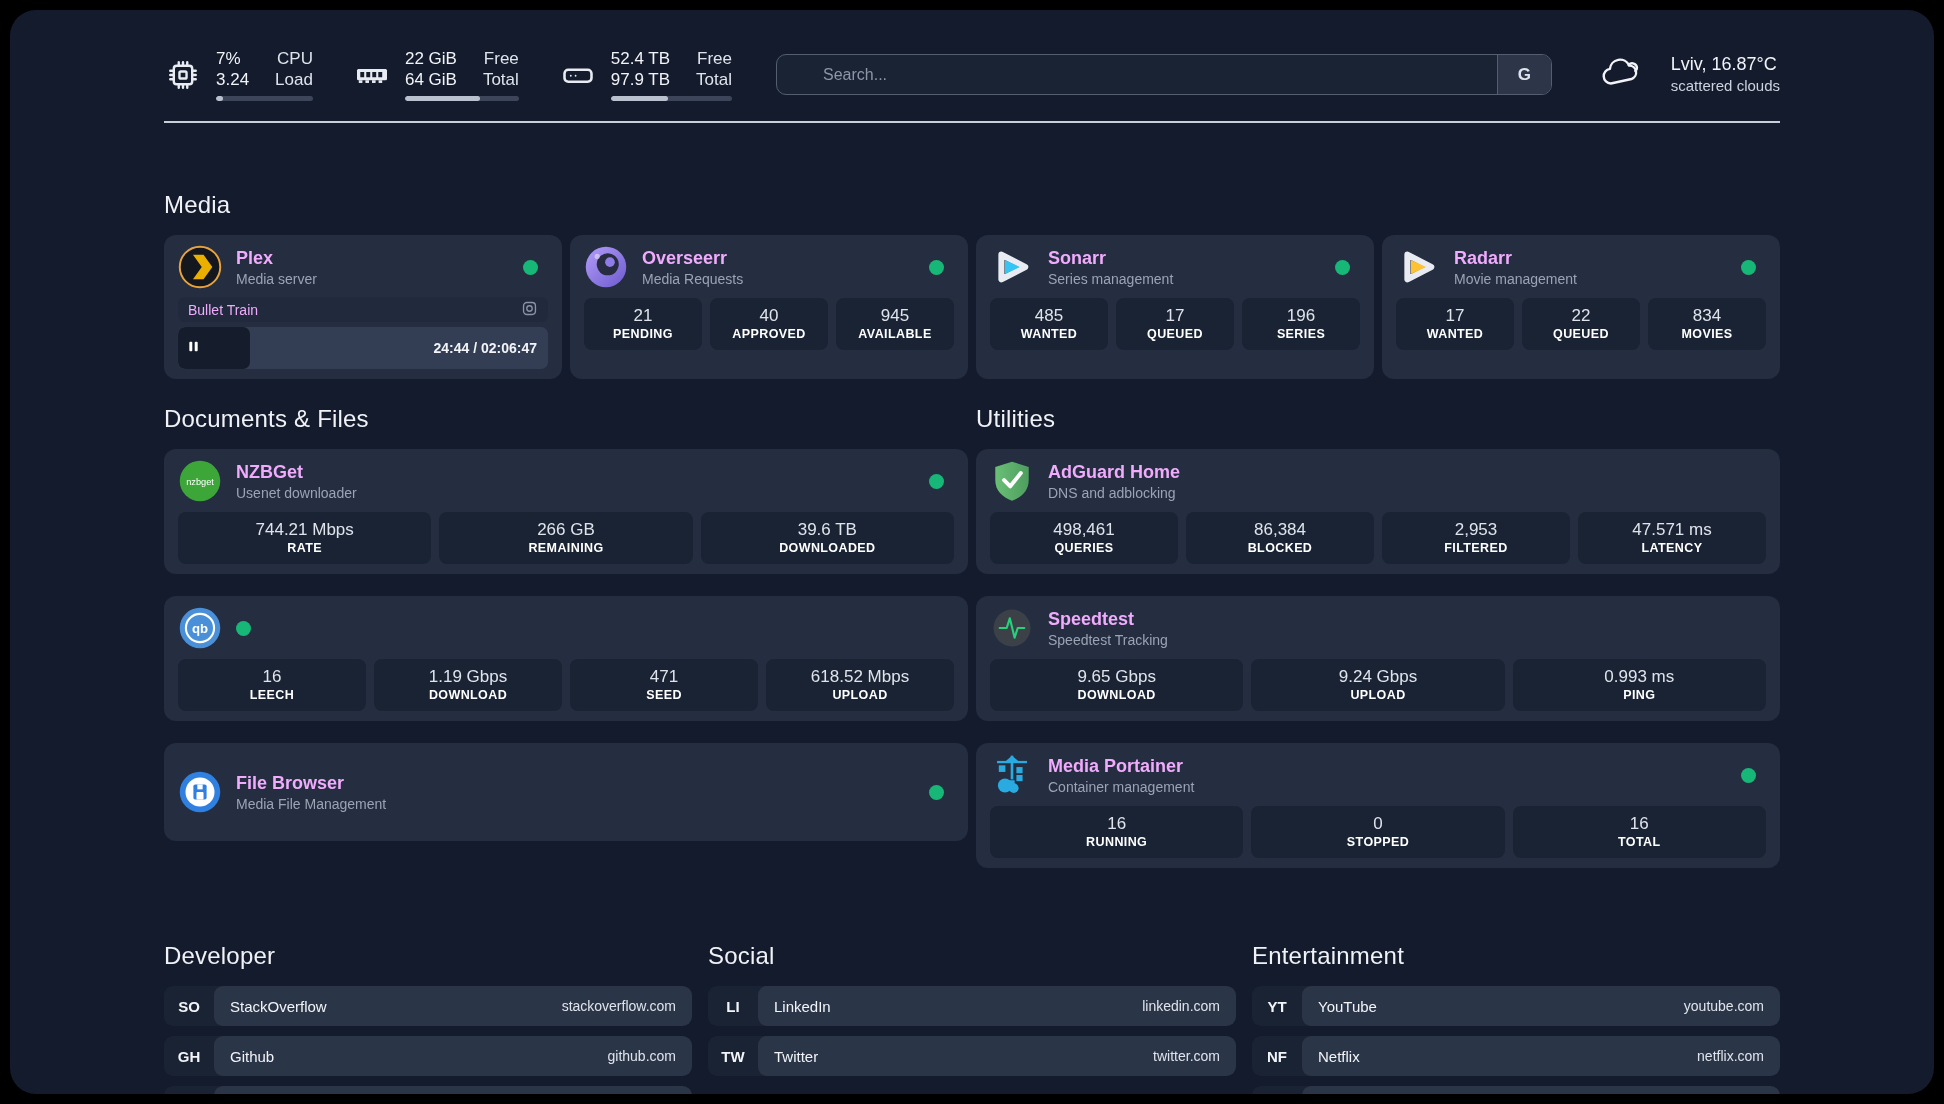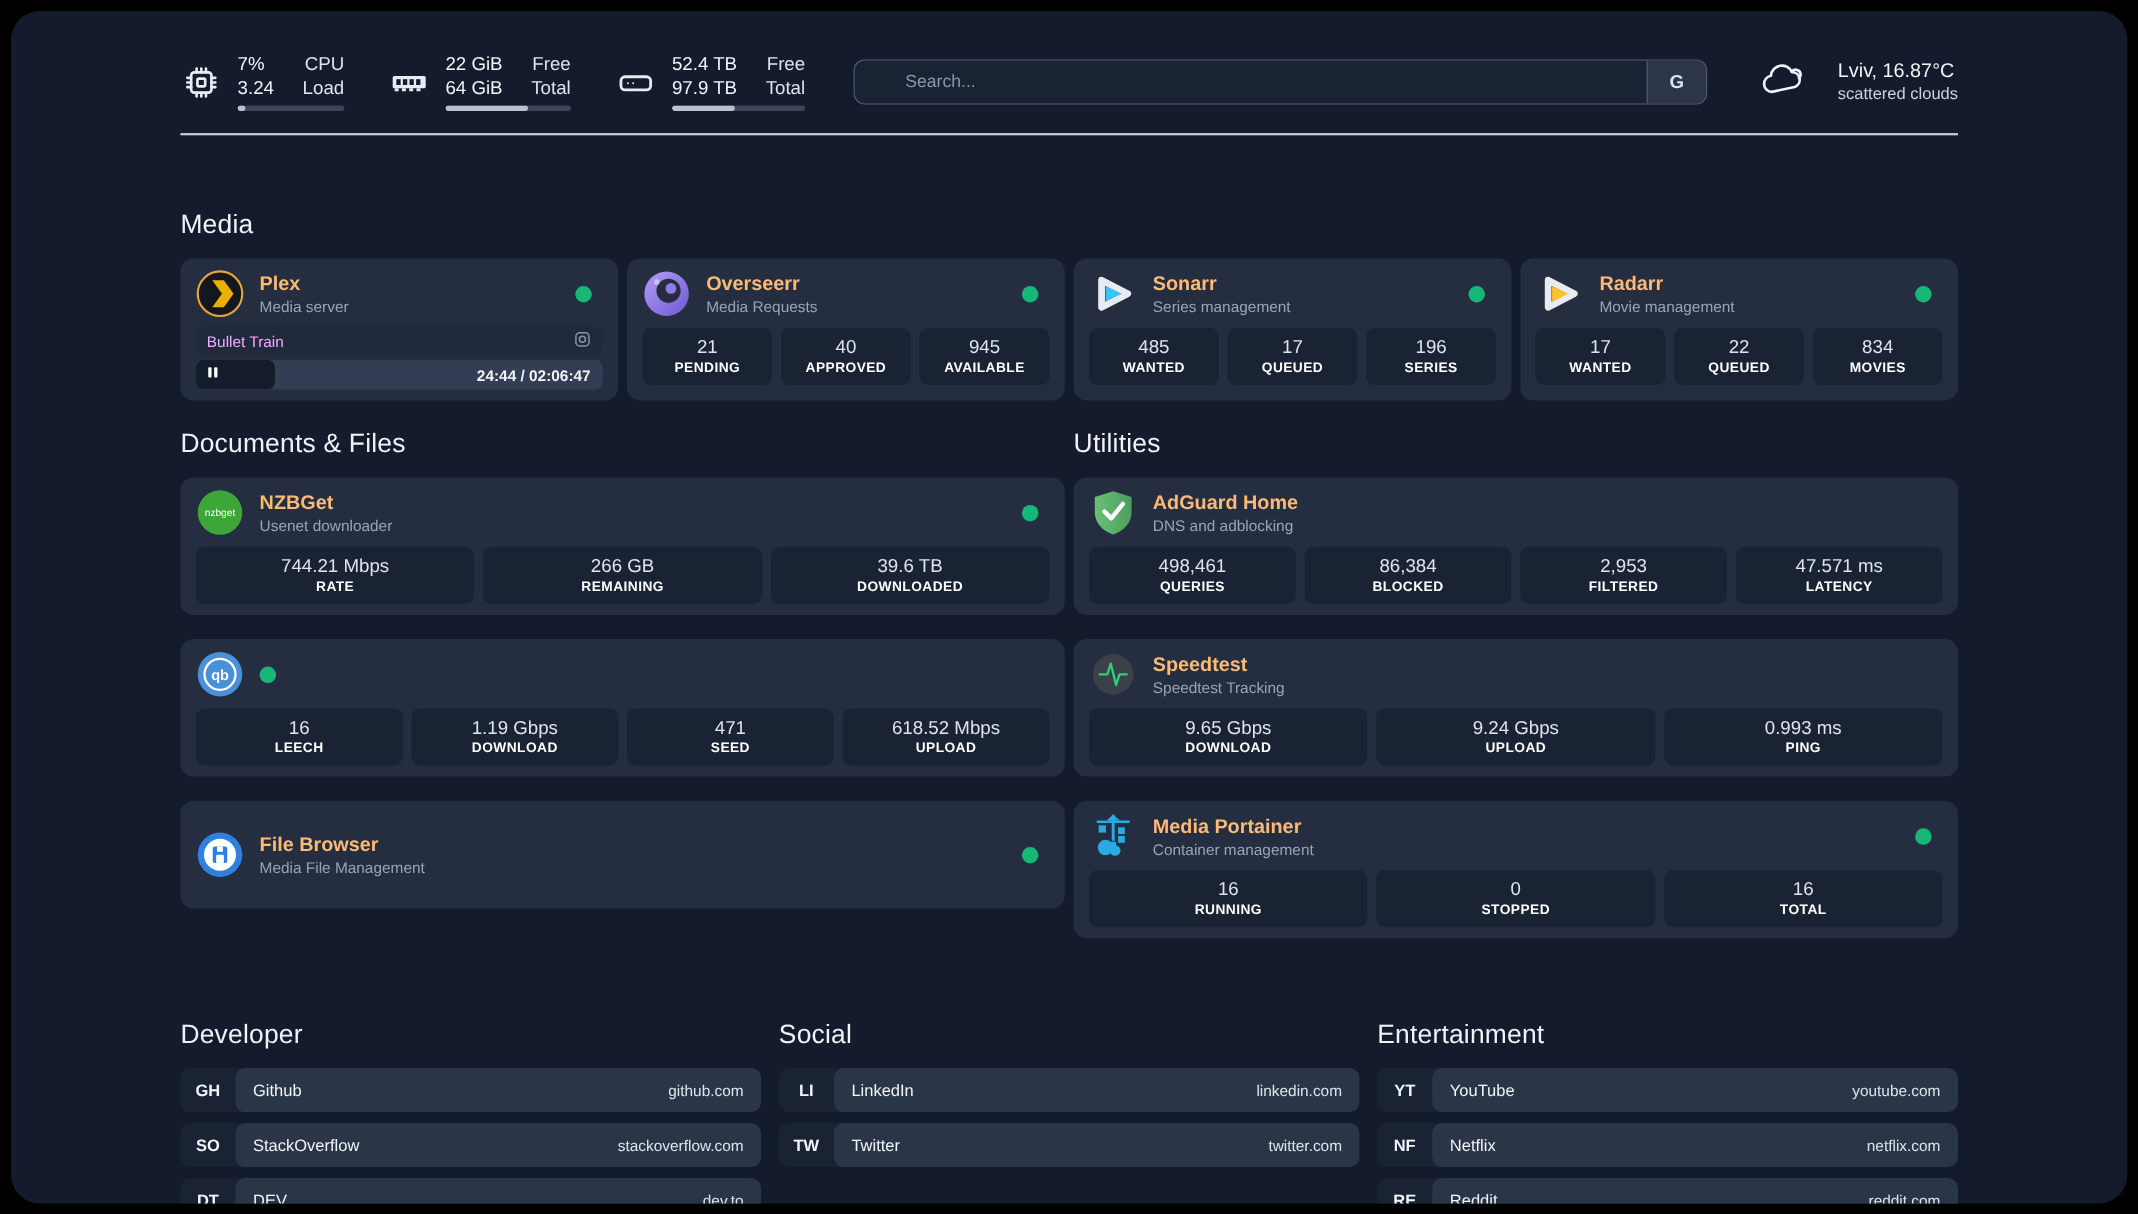--- a/index.html
+++ b/index.html
@@ -36,33 +36,33 @@
   .media-section { margin-top:68px; }
   .media-row { display:grid; grid-template-columns:repeat(4,1fr); gap:8px; margin-top:16px; }
   .twocol { display:grid; grid-template-columns:1fr 1fr; gap:8px; margin-top:26px; }
   .col-stack { display:flex; flex-direction:column; gap:22px; margin-top:16px; }
 
   .card { background:#242e40; border-radius:12px; padding:10px 14px; }
   .card-head { display:flex; align-items:center; gap:14px; }
   .app-icon { width:44px; height:44px; flex:none; display:flex; align-items:center; justify-content:center; }
   .app-icon svg { width:44px; height:44px; }
   .app-meta { flex:1; min-width:0; }
-  .app-name { font-size:18px; font-weight:600; color:#fdba74; line-height:22px; }
+  .app-name { font-size:18px; font-weight:600; color:#f0abfc; line-height:22px; }
   .app-desc { font-size:14px; color:#9ba4b5; line-height:18px; margin-top:1px; }
   .dot { width:15px; height:15px; border-radius:50%; background:#17b877; flex:none; margin-right:10px; }
 
   .stats-row { display:grid; grid-auto-flow:column; grid-auto-columns:1fr; gap:8px; margin-top:9px; }
   .stat-box { background:#1a2334; border-radius:8px; height:52px; display:flex; flex-direction:column; align-items:center; justify-content:center; }
   .stat-val { font-size:17px; color:#dfe4ec; line-height:21px; }
   .stat-lab { font-size:12.5px; font-weight:700; color:#fff; letter-spacing:.4px; line-height:17px; }
 
   
   .player { margin-top:8px; }
   .player-title { height:25px; background:#202a3c; border-radius:7px; display:flex; align-items:center; justify-content:space-between; padding:0 10px; font-size:14px; color:#f0abfc; }
-  .player-bar { position:relative; height:27px; background:#333e54; border-radius:7px; margin-top:5px; overflow:hidden; }
+  .player-bar { position:relative; height:42px; background:#333e54; border-radius:7px; margin-top:5px; overflow:hidden; }
   .player-played { position:absolute; left:0; top:0; bottom:0; background:#151d2d; border-radius:7px; display:flex; align-items:center; padding-left:9px; }
   .player-time { position:absolute; right:11px; top:0; bottom:0; display:flex; align-items:center; font-size:14px; font-weight:600; color:#f2f4f8; }
 
   .filebrowser-card { padding:27px 14px; }
 
   
   .links-grid { display:grid; grid-template-columns:1fr 1fr 1fr; gap:16px; margin-top:74px; }
   .link-rows { display:flex; flex-direction:column; gap:10px; margin-top:16px; }
   .link-row { display:flex; height:40px; background:#1a2334; border-radius:9px; overflow:hidden; cursor:pointer; }
   .link-tag { width:50px; display:flex; align-items:center; justify-content:center; font-size:15px; font-weight:700; color:#f2f4f8; flex:none; }
@@ -521,31 +521,31 @@
           </article>
         </div>
       </div>
     </div>
 
     <div class="links-grid">
       <div>
         <h2 class="section-title">Developer</h2>
         <div class="link-rows">
           <div class="link-row">
+            <span class="link-tag">SO</span>
+            <span class="link-main">
+              <span class="link-name">StackOverflow</span>
+              <span class="link-url">stackoverflow.com</span>
+            </span>
+          </div>
+          <div class="link-row">
             <span class="link-tag">GH</span>
             <span class="link-main">
               <span class="link-name">Github</span>
               <span class="link-url">github.com</span>
-            </span>
-          </div>
-          <div class="link-row">
-            <span class="link-tag">SO</span>
-            <span class="link-main">
-              <span class="link-name">StackOverflow</span>
-              <span class="link-url">stackoverflow.com</span>
             </span>
           </div>
           <div class="link-row">
             <span class="link-tag">DT</span>
             <span class="link-main">
               <span class="link-name">DEV</span>
               <span class="link-url">dev.to</span>
             </span>
           </div>
         </div>

